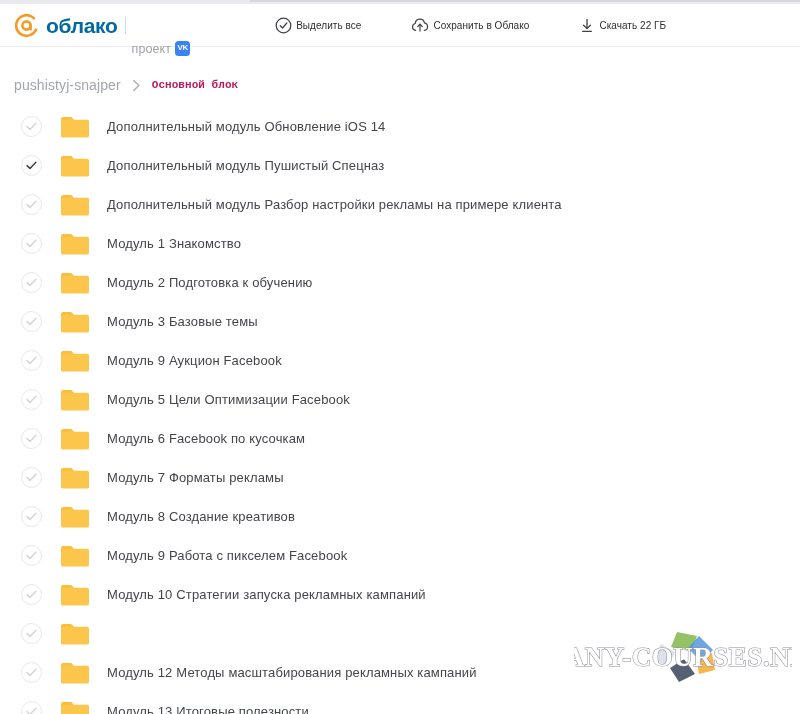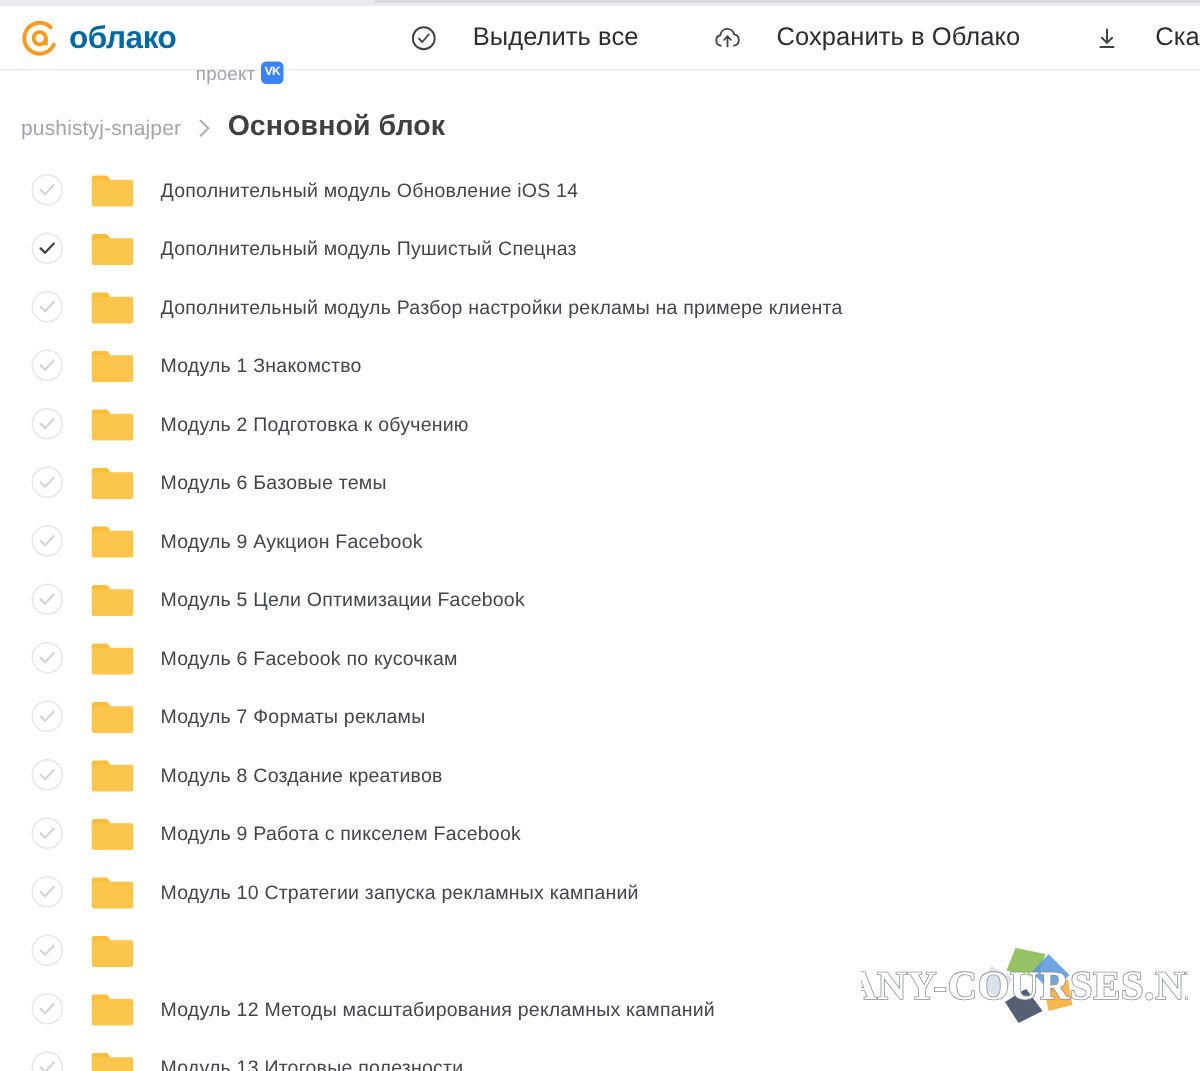--- a/index.html
+++ b/index.html
@@ -101,27 +101,27 @@
   .toolbar {
     display: flex;
     align-items: center;
     margin-left: 72px;
     gap: 0;
   }
 
   .tool-btn {
     display: flex;
     align-items: center;
-    gap: 24px;
+    gap: 4px;
     padding: 6px 13px;
     border: none;
     background: transparent;
     cursor: pointer;
     font-family: inherit;
-    font-size: 17px;
+    font-size: 10px;
     color: #2c2d2e;
     letter-spacing: 0.05px;
     white-space: nowrap;
     border-radius: 6px;
   }
   .tool-btn svg { display: block; flex-shrink: 0; }
   .tool-gap { width: 24px; }
 
   
   .breadcrumb {
@@ -136,24 +136,25 @@
     color: #a2a5ac;
     cursor: pointer;
     letter-spacing: 0.1px;
   }
   .crumb-sep {
     color: #b8bac0;
     display: flex;
     align-items: center;
   }
   .crumb-current {
-    font-size: 19px;
+    font-size: 11px;
     font-weight: 700;
-    color: #404040;
+    color: #be185d;
     letter-spacing: 0.05px;
+    font-family: Liberation Mono, monospace;
   }
 
   
   .file-list {
     padding-top: 6px;
   }
 
   .file-row {
     display: flex;
     align-items: center;
@@ -349,21 +350,21 @@
     <div class="file-row">
       <div class="checkbox">
         <svg width="11" height="9" viewBox="0 0 11 9" aria-hidden="true">
           <path class="check-mark" d="M1.1 4.6 L4 7.5 L9.9 1.3" fill="none" stroke-width="1.5" stroke-linecap="round" stroke-linejoin="round"></path>
         </svg>
       </div>
       <span class="folder-icon"><svg width="28" height="22" viewBox="0 0 28 22" aria-hidden="true">
           <path d="M0 3.2 A2.2 2.2 0 0 1 2.2 1 L9.6 1 A2 2 0 0 1 11.2 1.8 L12.4 3.6 L12.4 6 L0 6 Z" fill="#fbbd3a"></path>
           <path d="M0 5.4 A1.6 1.6 0 0 1 1.6 3.8 L26.4 3.8 A1.6 1.6 0 0 1 28 5.4 L28 20 A1.6 1.6 0 0 1 26.4 21.6 L1.6 21.6 A1.6 1.6 0 0 1 0 20 Z" fill="#fcc54c"></path>
         </svg></span>
-      <span class="file-name">Модуль 6 Базовые темы</span>
+      <span class="file-name">Модуль 3 Базовые темы</span>
     </div>
     <div class="file-row">
       <div class="checkbox">
         <svg width="11" height="9" viewBox="0 0 11 9" aria-hidden="true">
           <path class="check-mark" d="M1.1 4.6 L4 7.5 L9.9 1.3" fill="none" stroke-width="1.5" stroke-linecap="round" stroke-linejoin="round"></path>
         </svg>
       </div>
       <span class="folder-icon"><svg width="28" height="22" viewBox="0 0 28 22" aria-hidden="true">
           <path d="M0 3.2 A2.2 2.2 0 0 1 2.2 1 L9.6 1 A2 2 0 0 1 11.2 1.8 L12.4 3.6 L12.4 6 L0 6 Z" fill="#fbbd3a"></path>
           <path d="M0 5.4 A1.6 1.6 0 0 1 1.6 3.8 L26.4 3.8 A1.6 1.6 0 0 1 28 5.4 L28 20 A1.6 1.6 0 0 1 26.4 21.6 L1.6 21.6 A1.6 1.6 0 0 1 0 20 Z" fill="#fcc54c"></path>

